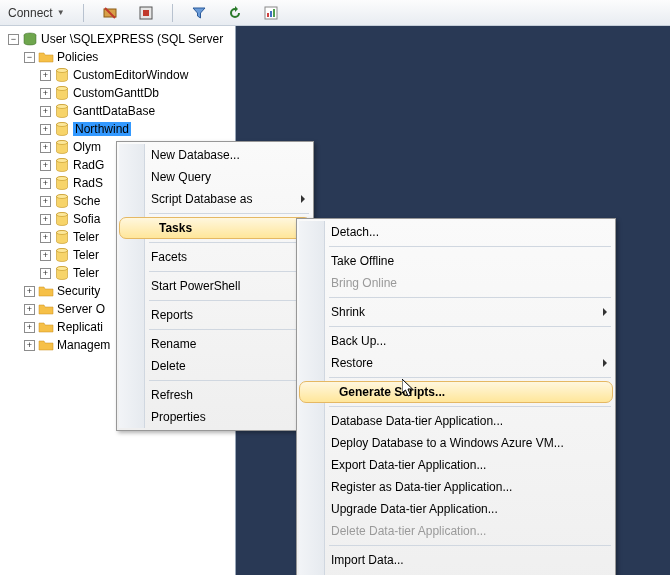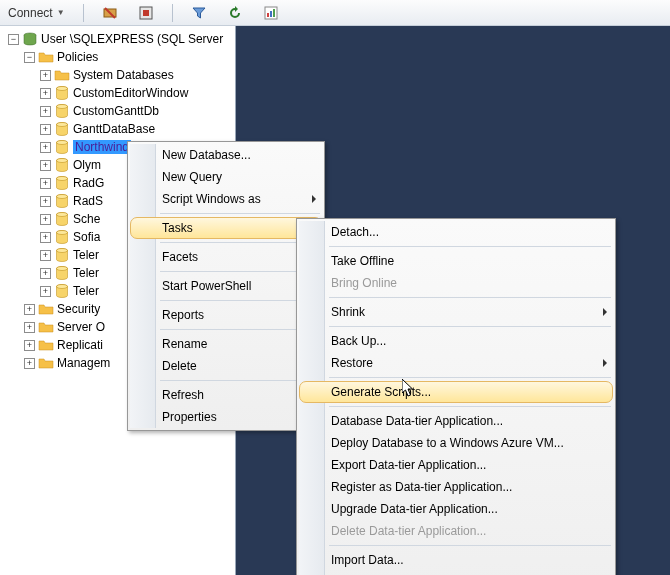--- a/index.html
+++ b/index.html
@@ -8,40 +8,40 @@
 .toolbar { background:linear-gradient(#fcfcfd,#e8ecf1); height:26px; display:flex; align-items:center; padding:0 4px; gap:12px; border-bottom:1px solid #c5ced9; }
 .toolbar-btn { background:transparent; border:none; padding:2px 4px; display:flex; align-items:center; gap:3px; color:#333; cursor:pointer; }
 .toolbar-btn svg { width:16px; height:16px; }
 .toolbar-sep { width:1px; height:18px; background:#b8c2cf; margin:0 2px; }
 .dropdown-arrow { font-size:8px; color:#555; margin-left:1px; }
 
 .explorer { position:absolute; left:0; top:26px; width:236px; height:549px; background:#fff; border-right:1px solid #9aa7b8;text-align:center; }
 .tree { padding:4px 0 4px 4px; }
 .tree-row { display:flex; align-items:center; height:18px; padding-left:0; white-space:nowrap; }
 .tree-row span.label { color:#000; }
-.tree-row.selected span.label { background:#3399ff; color:#4c1d95; padding:0 2px; }
+.tree-row.selected span.label { background:#3399ff; color:#000000; padding:0 2px; }
 .indent { display:inline-block; }
 .exp { width:11px; height:11px; border:1px solid #8c8c8c; background:#fff; display:inline-flex; align-items:center; justify-content:center; margin-right:3px; cursor:pointer; flex-shrink:0; }
 .exp::before { content:"+"; font-size:9px; line-height:9px; color:#333; }
 .exp.open::before { content:"−"; }
 .icon { width:16px; height:16px; margin-right:3px; flex-shrink:0; }
 .folder { fill:#f6c048; stroke:#c98e1a; stroke-width:0.5; }
 .db { fill:#f3c13a; stroke:#b8860b; stroke-width:0.5; }
 .server { fill:#6fa64e; stroke:#3d6b28; stroke-width:0.5; }
 
 .ctx { position:absolute; background:linear-gradient(#fafafa,#efefef); border:1px solid #979797; box-shadow:2px 2px 4px rgba(0,0,0,.3); padding:2px; }
 .ctx-gutter { position:absolute; left:2px; top:2px; bottom:2px; width:26px; background:linear-gradient(90deg,#f2f4f7,#e6eaef); border-right:1px solid #d0d7e0; }
 .ctx-item { position:relative; display:flex; align-items:center; height:22px; padding-left:32px; padding-right:20px; color:#000; cursor:default; }
 .ctx-item.disabled { color:#9a9a9a; }
-.ctx-item.hover { background:linear-gradient(#fff7de,#ffe69a); border:1px solid #e5b863; border-radius:7px; padding-left:31px; height:22px; }
+.ctx-item.hover { background:linear-gradient(#fff7de,#ffe69a); border:1px solid #e5b863; border-radius:7px; padding-left:39px; height:22px;font-weight:bold; }
 .ctx-item.hover .sub-arrow { right:5px; }
 .ctx-sep { height:1px; background:#d0d7e0; margin:3px 2px 3px 30px; }
 .sub-arrow { position:absolute; right:6px; top:50%; transform:translateY(-50%); border-left:4px solid #333; border-top:4px solid transparent; border-bottom:4px solid transparent; }
 
-#ctx1 { left:127px; top:141px; width:198px; }
+#ctx1 { left:116px; top:141px; width:198px; }
 #ctx2 { left:296px; top:218px; width:320px; }
 
 .cursor { position:absolute; left:402px; top:379px; pointer-events:none; }
 </style>
 </head>
 <body>
 
 <div class="toolbar">
   <button class="toolbar-btn">
     <span>Connect</span>
@@ -93,28 +93,20 @@
     <span class="label">User      \SQLEXPRESS (SQL Server</span>
   </div>
   <div class="tree-row">
     <span class="indent" style="width:20px"></span>
     <span class="exp open"></span>
     <svg class="icon" viewBox="0 0 16 16">
           <path d="M1 4h5l1 2h8v7H1z" class="folder"></path>
         </svg>
     <span class="label">Policies</span>
   </div>
-  <div class="tree-row">
-    <span class="indent" style="width:36px"></span>
-    <span class="exp"></span>
-    <svg class="icon" viewBox="0 0 16 16">
-          <path d="M1 4h5l1 2h8v7H1z" class="folder"></path>
-        </svg>
-    <span class="label">System Databases</span>
-  </div>
   <div id="db-list">
         <div class="tree-row">
           <span class="indent" style="width:36px"></span>
           <span class="exp"></span>
           <svg class="icon" viewBox="0 0 16 16">
             <ellipse cx="8" cy="3.5" rx="5.5" ry="2" class="db"></ellipse>
             <path d="M2.5 3.5v9a5.5 2 0 0 0 11 0v-9" fill="#f7d46a" stroke="#b8860b" stroke-width="0.5"></path>
             <ellipse cx="8" cy="3.5" rx="5.5" ry="2" fill="#fce79a" stroke="#b8860b" stroke-width="0.5"></ellipse>
           </svg>
           <span class="label">CustomEditorWindow</span>
@@ -269,21 +261,21 @@
 
 <div class="ctx" id="ctx1">
   <div class="ctx-gutter"></div>
   <div class="ctx-item">
       <span>New Database...</span>
     </div>
   <div class="ctx-item">
       <span>New Query</span>
     </div>
   <div class="ctx-item">
-      <span>Script Windows as</span>
+      <span>Script Database as</span>
       <span class="sub-arrow"></span>
     </div>
   <div class="ctx-sep"></div>
   <div class="ctx-item hover">
       <span>Tasks</span>
       <span class="sub-arrow"></span>
     </div>
   <div class="ctx-sep"></div>
   <div class="ctx-item">
       <span>Facets</span>

